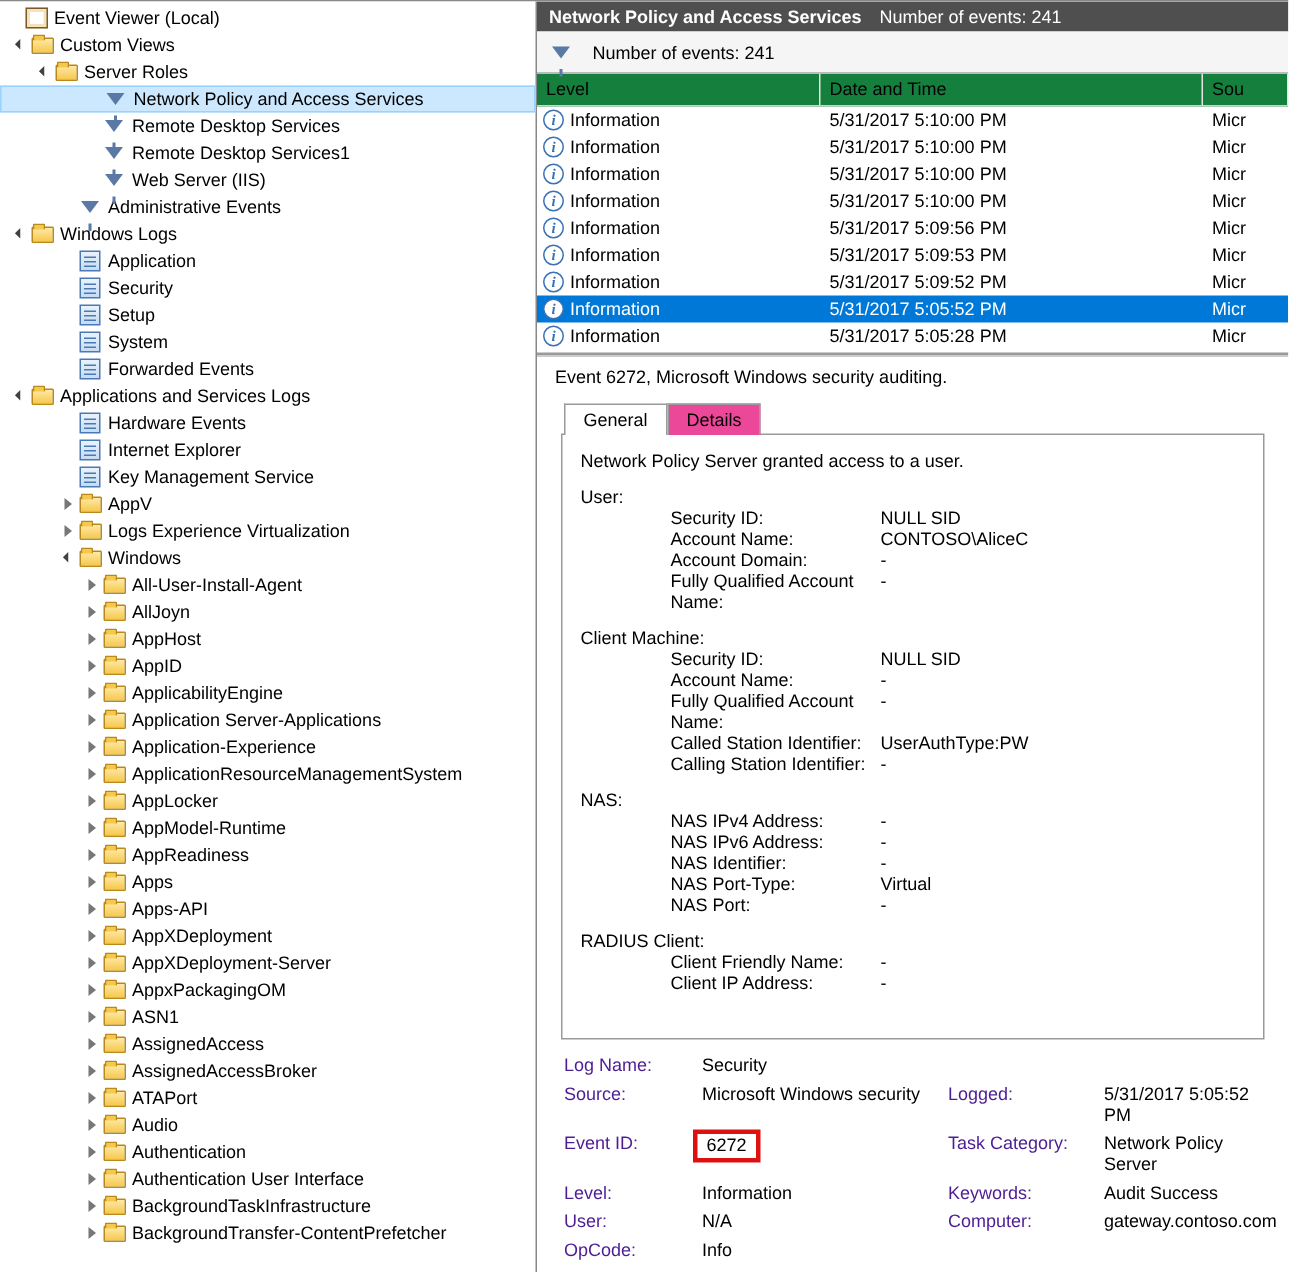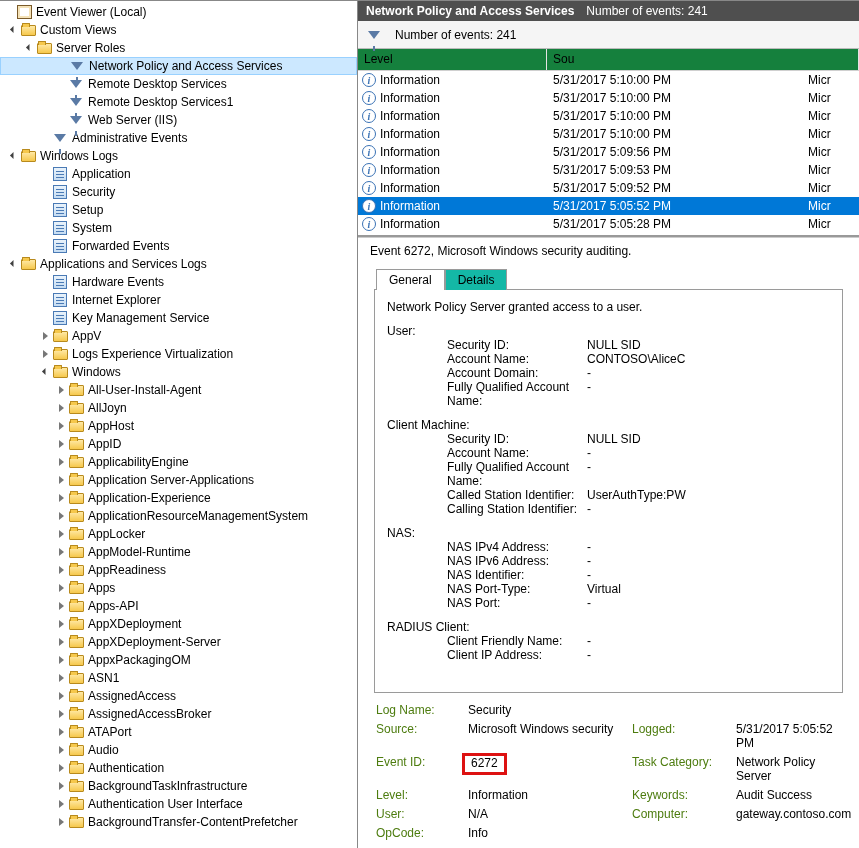--- a/index.html
+++ b/index.html
@@ -45,30 +45,30 @@
   .row .c-level{display:flex;align-items:center;gap:4px;padding-left:4px}
   .row .c-date,.row .c-src{padding-left:6px}
   .info-ic{width:14px;height:14px;border-radius:50%;background:#fff;border:1px solid #3a72b5;display:inline-flex;align-items:center;justify-content:center;color:#3a72b5;font-weight:bold;font-size:10px;font-family:Georgia,serif;font-style:italic}
   .row.sel .info-ic{background:#fff}
   
   .details{flex:1;display:flex;flex-direction:column;border-top:1px solid #ccc;overflow:hidden}
   .dtitle{padding:6px 10px 0 12px;font-size:12px}
   .tabs{display:flex;gap:0;padding:10px 0 0 18px}
   .tab{padding:3px 12px;border:1px solid #9a9a9a;border-bottom:none;background:#f2f2f2;font-size:12px;position:relative;top:1px}
   .tab.active{background:#fff;z-index:2}
-  .tab:not(.active){background:#14b8a6}
+  .tab:not(.active){background:#ec4899}
   .dbody{flex:1;margin:0 16px 0 16px;border:1px solid #9a9a9a;padding:10px 12px;overflow:auto;background:#fff}
   .dbody .line{margin:0;padding:0}
   .grp{margin-top:10px}
   .kv{display:flex}
   .kv .k{width:200px;padding-left:60px}
   .kv .v{flex:1}
   .hdrline{margin-left:0}
   .meta{display:grid;grid-template-columns:88px 160px 100px 1fr;row-gap:5px;column-gap:4px;padding:10px 6px 8px 18px;font-size:12px}
-  .meta .mk{color:#4d7c0f}
+  .meta .mk{color:#4c1d95}
   .redbox{border:3px solid #d11;padding:0 6px 2px 6px;display:inline-block;margin:-2px 0 -2px -6px}
 </style>
 </head>
 <body>
 
 <div class="app">
 
   <div class="left">
     <div class="tree" id="tree">
         <div class="node" style="padding-left:2px">
@@ -370,28 +370,28 @@
           <span class="ticon">
             <span class="folder"></span>
           </span>
           <span class="label">Authentication</span>
         </div>
         <div class="node" style="padding-left:54px">
           <span class="twisty collapsed"></span>
           <span class="ticon">
             <span class="folder"></span>
           </span>
+          <span class="label">Authentication User Interface</span>
+        </div>
+        <div class="node" style="padding-left:54px">
+          <span class="twisty collapsed"></span>
+          <span class="ticon">
+            <span class="folder"></span>
+          </span>
           <span class="label">BackgroundTaskInfrastructure</span>
-        </div>
-        <div class="node" style="padding-left:54px">
-          <span class="twisty collapsed"></span>
-          <span class="ticon">
-            <span class="folder"></span>
-          </span>
-          <span class="label">Authentication User Interface</span>
         </div>
         <div class="node" style="padding-left:54px">
           <span class="twisty collapsed"></span>
           <span class="ticon">
             <span class="folder"></span>
           </span>
           <span class="label">BackgroundTransfer-ContentPrefetcher</span>
         </div>
       </div>
   </div>
@@ -404,20 +404,21 @@
     <div class="filterbar">
       <span class="ticon">
           <span class="funnel"></span>
         </span>
       <span>Number of events: 241</span>
     </div>
 
     <div class="evlist">
       <div class="evhead">
         <div class="col c-level">Level</div>
+        <div class="col c-date">Date and Time</div>
         <div class="col c-src">Sou</div>
       </div>
       <div class="evscroll" id="evrows">
           <div class="row">
             <div class="c-level">
               <span class="info-ic">i</span>
               <span>Information</span>
             </div>
             <div class="c-date">5/31/2017 5:10:00 PM</div>
             <div class="c-src">Micr</div>

